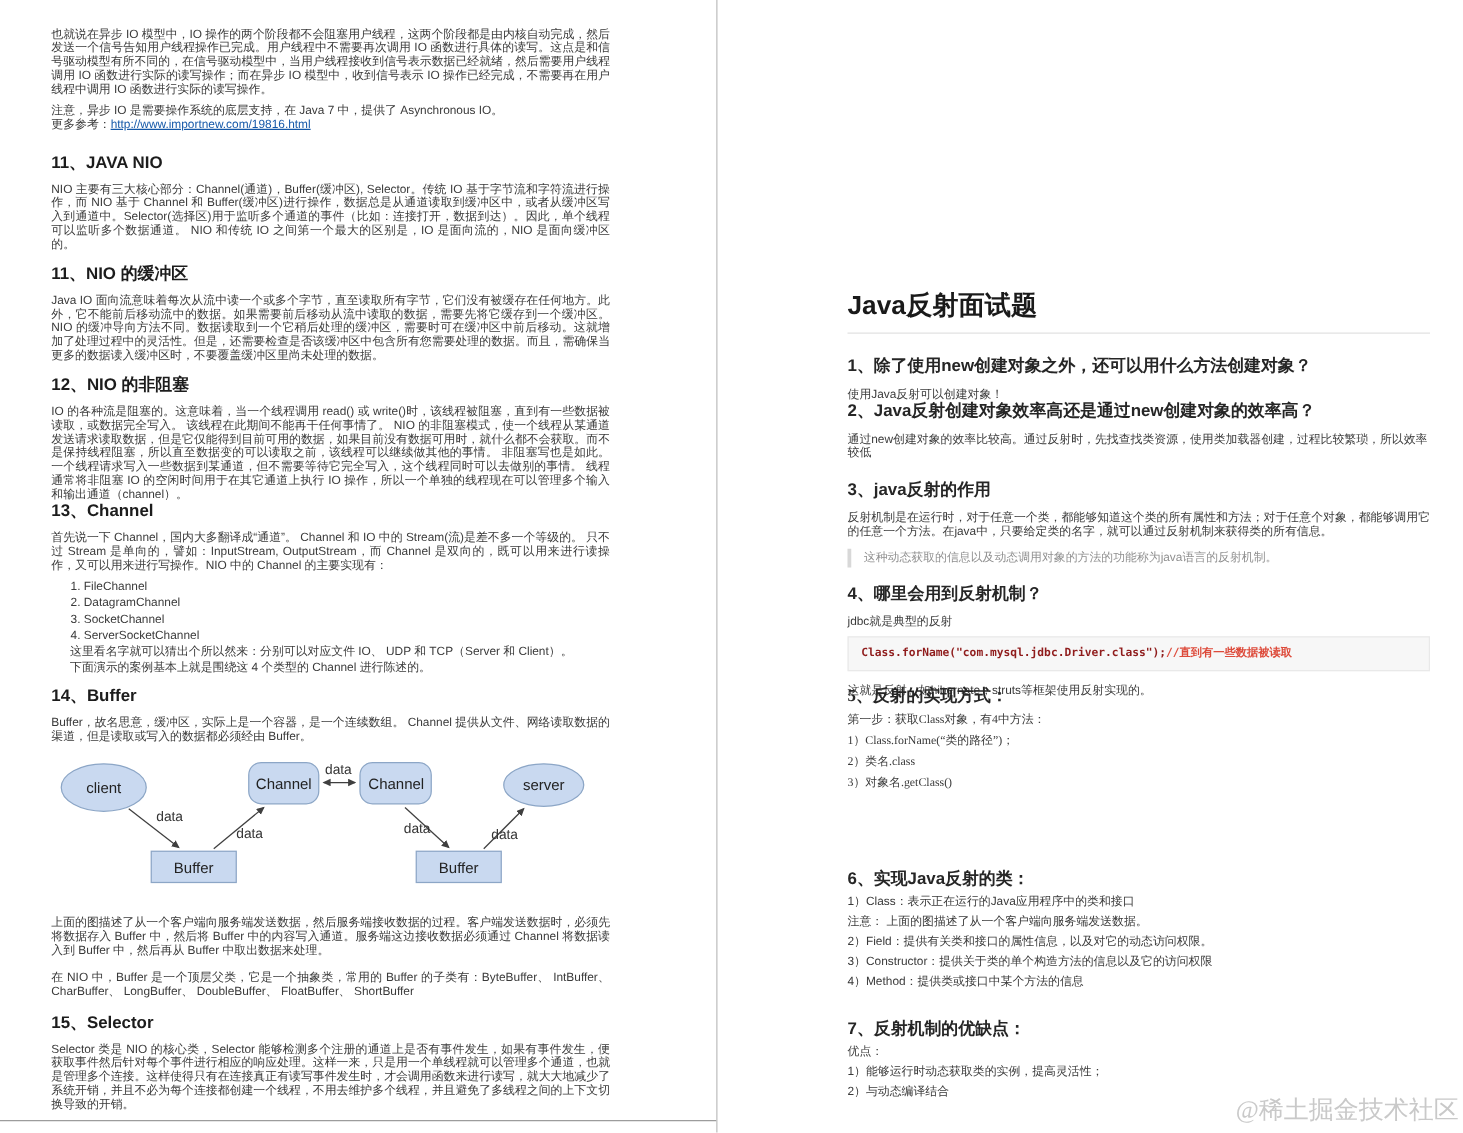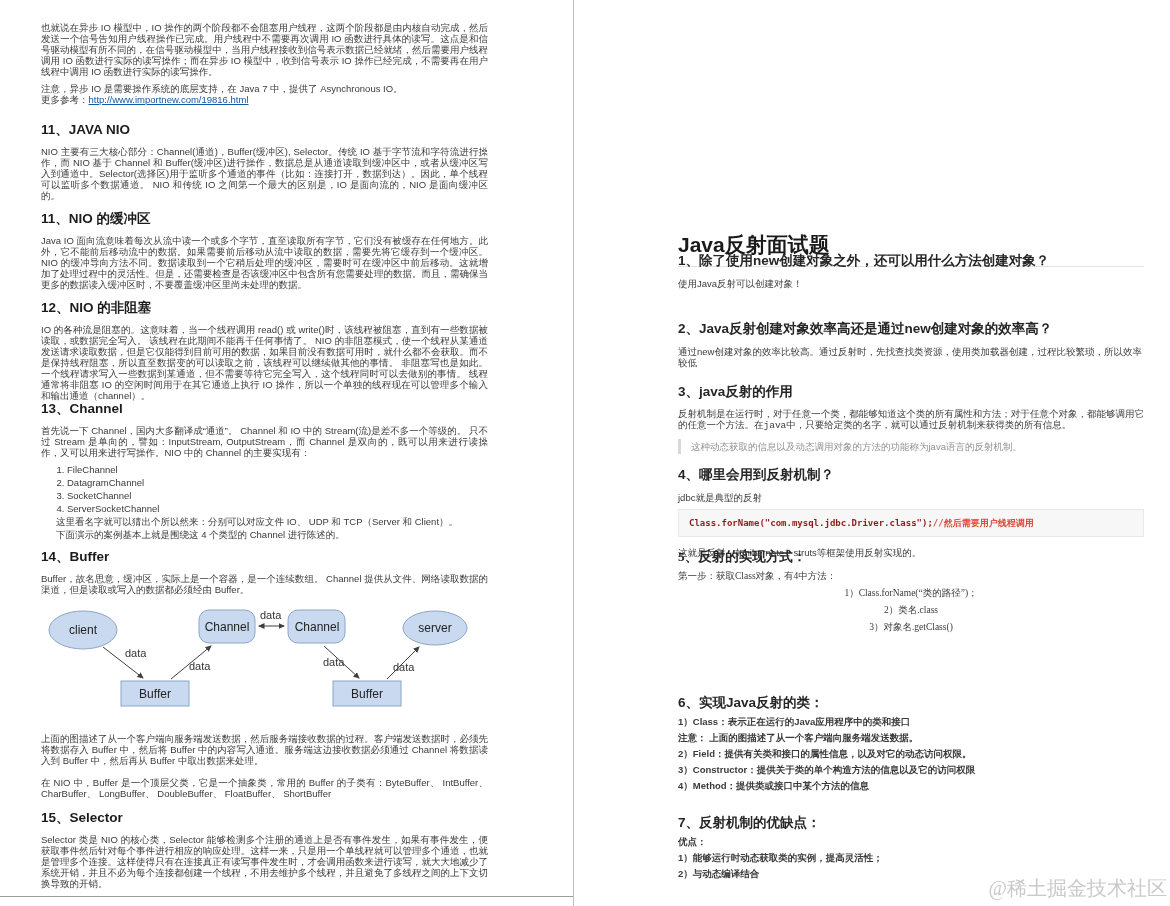--- a/index.html
+++ b/index.html
@@ -32,22 +32,22 @@
   h1.page-title { font-size:21px; line-height:26px; font-weight:bold; color:#1a1a1a;
                   padding-bottom:8px; border-bottom:1px solid #e2e2e2; }
   .q-answer { margin-top:9px; }
   blockquote.ref-quote { margin-top:8px; border-left:3px solid #d8d8d8; padding:2px 0 2px 10px;
                          color:#909090; font-size:9.5px; line-height:11px; }
   .code-block { margin-top:6px; background:#f7f7f7; border:1px solid #e9e9e9;
                 padding:7px 10px; font-family:"DejaVu Sans Mono","Liberation Mono",monospace;
                 font-size:9px; line-height:12px; white-space:nowrap; overflow:hidden; }
   .code-main { color:#8f1c1c; font-weight:bold; }
   .code-comment { color:#dd4a3a; font-weight:bold; }
-  .q-item { margin-top:5px;font-weight:bold; }
-  .q5-item { margin-top:6px;text-align:center; }
+  .q-item { margin-top:5px; }
+  .q5-item { margin-top:6px; }
 
   .watermark { position:absolute; right:3px; top:877px; font-size:20px; line-height:22px;
                color:#c9c9c9; font-family:Liberation Serif, serif; }
 
   svg text.diag-label { font-size:12px; fill:#222222; }
   svg text.data-label { font-size:11px; fill:#333333; }
 </style>
 </head>
 <body>
 
@@ -149,40 +149,40 @@
 
 <div class="divider"></div>
 <div class="bottom-line"></div>
 
 <div class="page" style="left:573px;width:597px;">
 
   <div class="sec rsec" style="top:232px;left:105px;">
     <h1 class="page-title">Java反射面试题</h1>
   </div>
 
-  <div class="sec rsec" style="top:252px;left:105px;">
+  <div class="sec rsec" style="top:284px;left:105px;">
     <h2 class="rhead">1、除了使用new创建对象之外，还可以用什么方法创建对象？</h2>
     <p class="rbody q-answer">使用Java反射可以创建对象！</p>
   </div>
 
   <div class="sec rsec" style="top:320px;left:105px;">
     <h2 class="rhead">2、Java反射创建对象效率高还是通过new创建对象的效率高？</h2>
     <p class="rbody q-answer">通过new创建对象的效率比较高。通过反射时，先找查找类资源，使用类加载器创建，过程比较繁琐，所以效率较低</p>
   </div>
 
   <div class="sec rsec" style="top:383px;left:105px;">
     <h2 class="rhead">3、java反射的作用</h2>
-    <p class="rbody q-answer" style="text-align:justify;font-family:Liberation Mono, monospace;">反射机制是在运行时，对于任意一个类，都能够知道这个类的所有属性和方法；对于任意个对象，都能够调用它的任意一个方法。在java中，只要给定类的名字，就可以通过反射机制来获得类的所有信息。</p>
+    <p class="rbody q-answer" style="text-align:justify;">反射机制是在运行时，对于任意一个类，都能够知道这个类的所有属性和方法；对于任意个对象，都能够调用它的任意一个方法。在java中，只要给定类的名字，就可以通过反射机制来获得类的所有信息。</p>
     <blockquote class="ref-quote">这种动态获取的信息以及动态调用对象的方法的功能称为java语言的反射机制。</blockquote>
   </div>
 
   <div class="sec rsec" style="top:466px;left:105px;">
     <h2 class="rhead">4、哪里会用到反射机制？</h2>
     <p class="rbody q-answer">jdbc就是典型的反射</p>
-    <div class="code-block"><span class="code-main">Class.forName("com.mysql.jdbc.Driver.class");</span><span class="code-comment">//然后需要用户线程调用</span></div>
+    <div class="code-block"><span class="code-main">Class.forName("com.mysql.jdbc.Driver.class");</span><span class="code-comment">//直到有一些数据被读取</span></div>
     <p class="rbody" style="margin-top:10px;">这就是反射。如hibernate，struts等框架使用反射实现的。</p>
   </div>
 
   <div class="sec rsec" style="top:548px;left:105px;font-family:Liberation Serif, serif;">
     <h2 class="rhead">5、反射的实现方式：</h2>
     <p class="rbody" style="margin-top:6px;">第一步：获取Class对象，有4中方法：</p>
     <p class="rbody q5-item">1）Class.forName(“类的路径”)；</p>
     <p class="rbody q5-item">2）类名.class</p>
     <p class="rbody q5-item">3）对象名.getClass()</p>
   </div>

